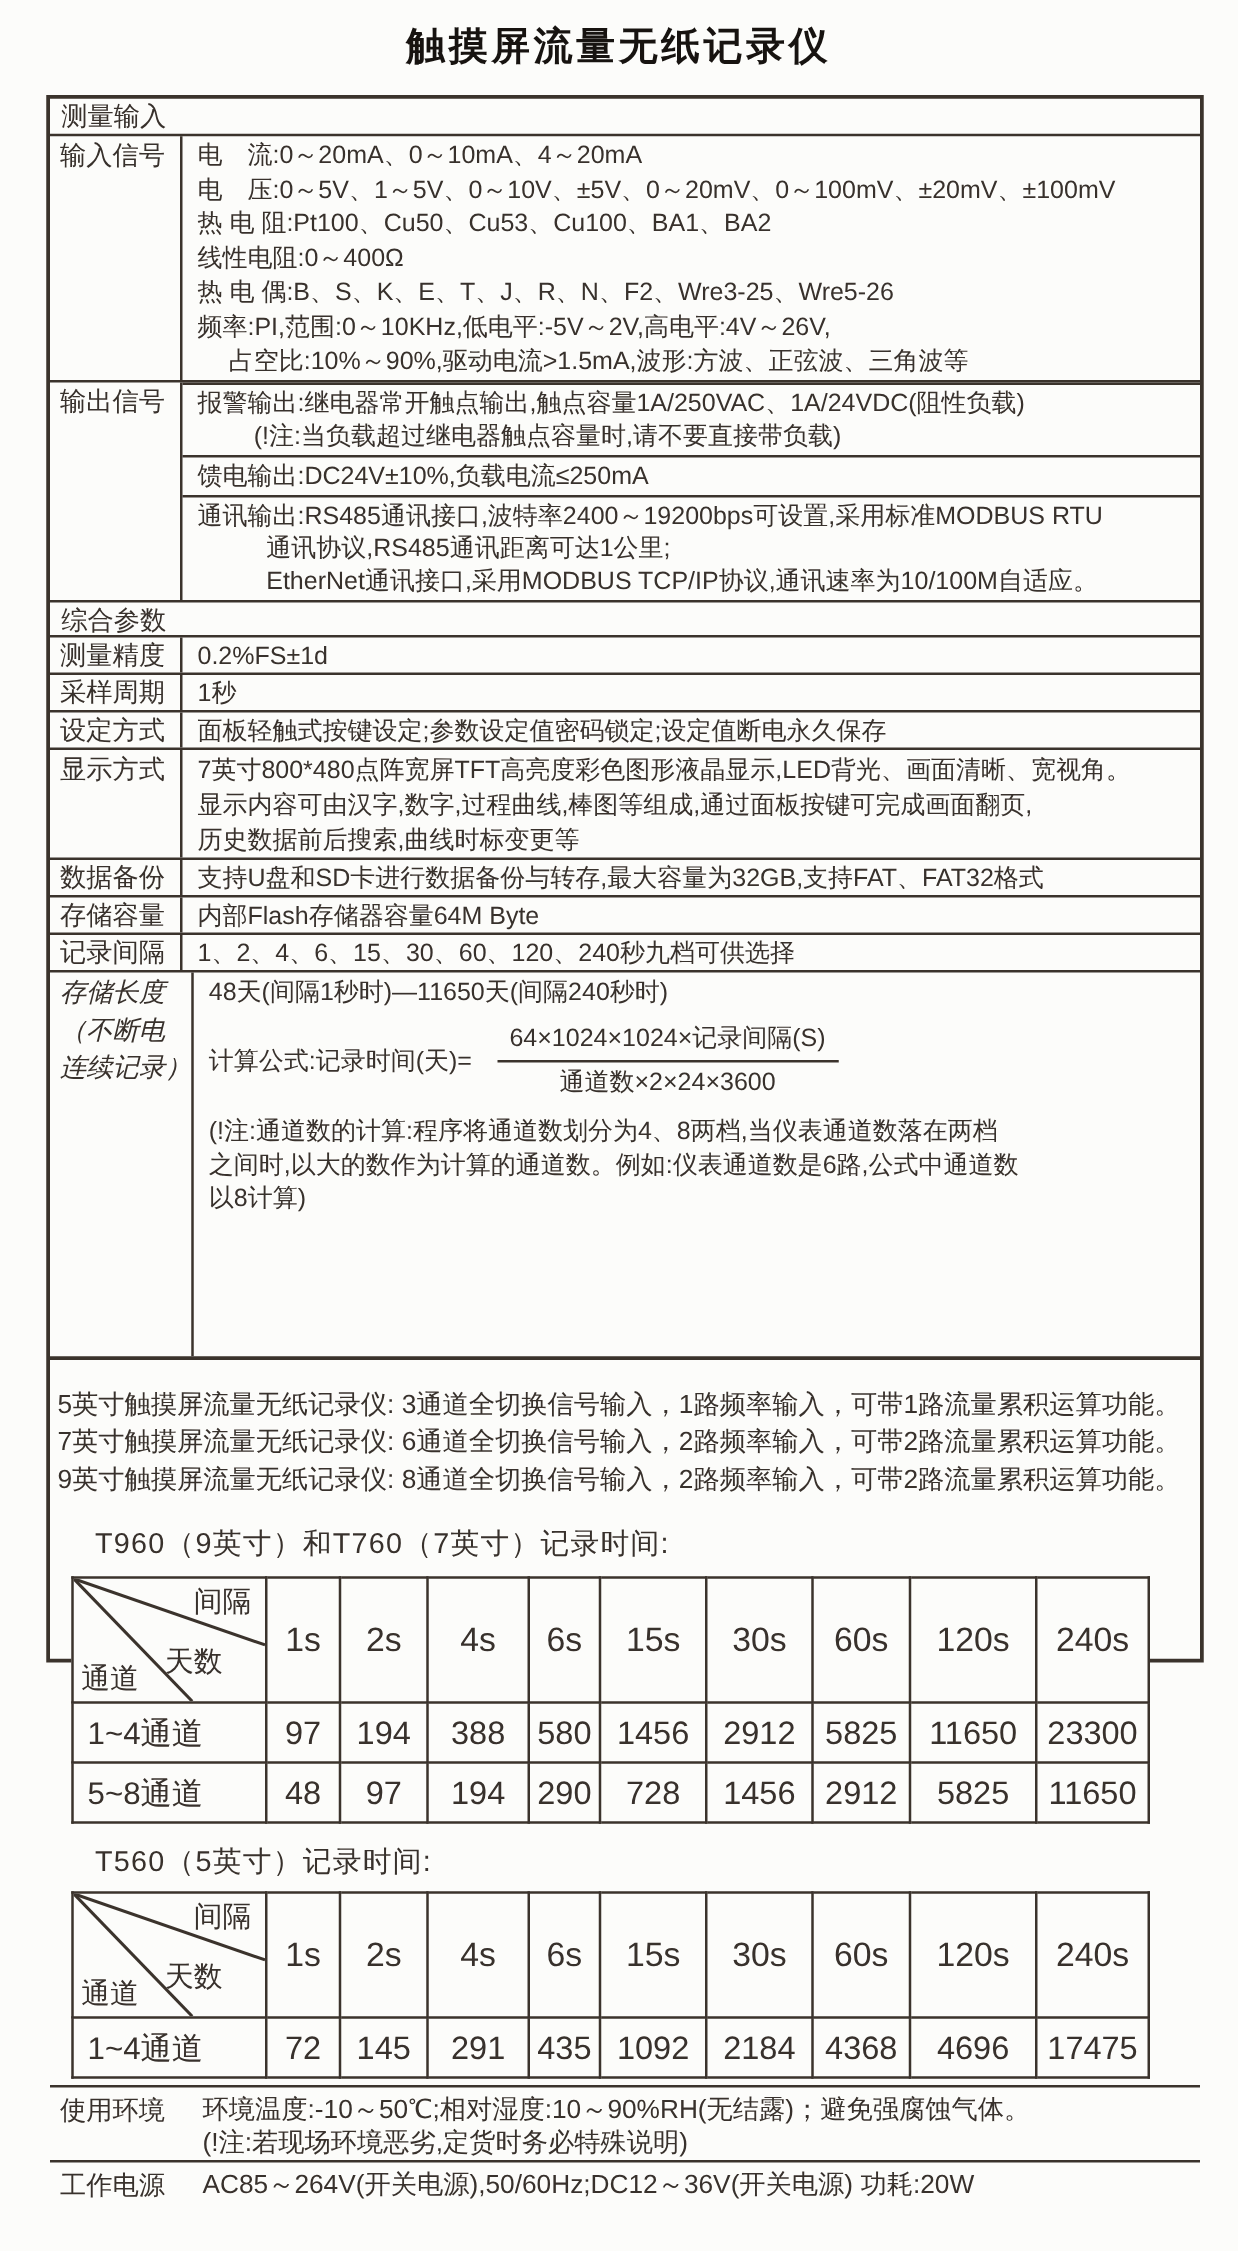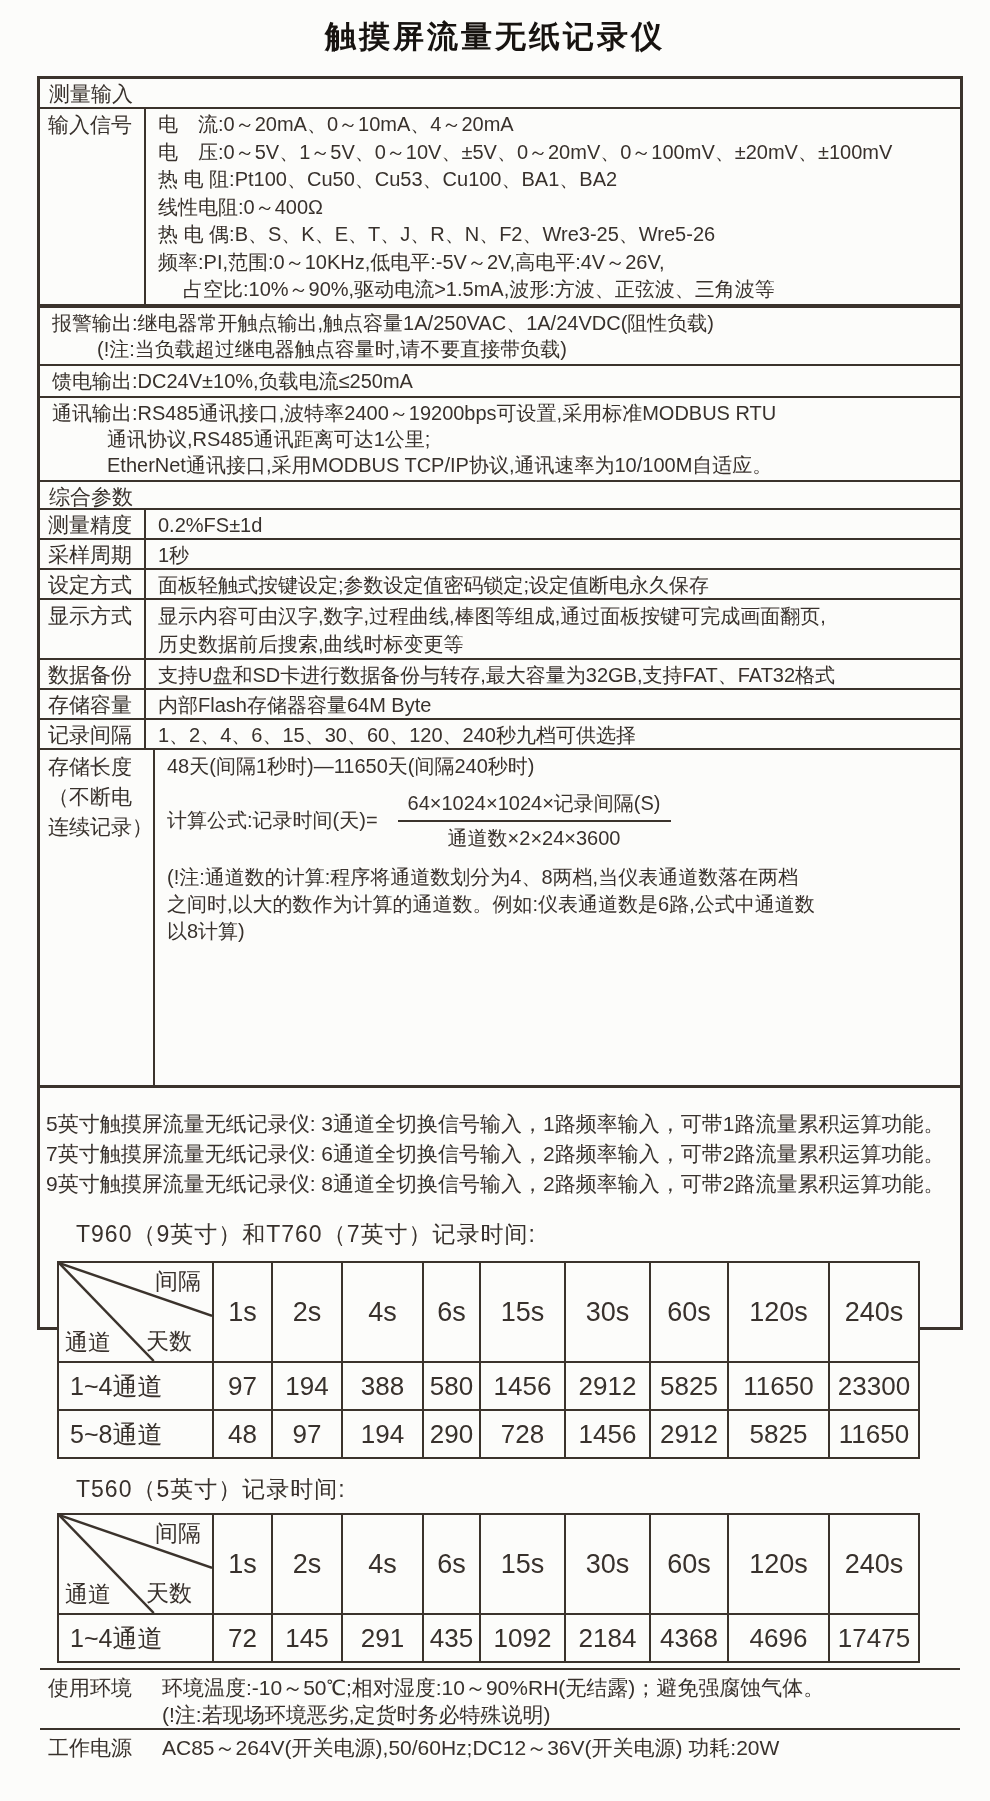--- a/index.html
+++ b/index.html
@@ -37,21 +37,21 @@
   .ln.lh26{line-height:26px;}
   .ln.lh28{line-height:28px;}
   .ind1{padding-left:25px;}
   .ind2{padding-left:53px;}
   .ind3{padding-left:45px;}
   .ind4{padding-left:55px;}
   .sub{padding:2px 0 2px 12px;border-top:2px solid var(--border);}
   .sub.first{border-top:none;}
   .single{height:28px;line-height:26px;white-space:nowrap;}
   .grow{flex:1;}
-  .storage-lbl .ln{line-height:30px;}
+  .storage-lbl .ln{line-height:30px;font-style:italic;}
   .range-ln{line-height:28px;white-space:nowrap;}
   .formula-line{display:flex;align-items:center;margin-top:10px;white-space:nowrap;}
   .frac{display:inline-block;text-align:center;margin-left:20px;}
   .frac .num{display:block;padding:0 10px 3px 10px;line-height:27px;}
   .frac .den{display:block;border-top:2px solid var(--border);padding:3px 10px 0 10px;line-height:27px;}
   .notes{margin-top:12px;}
   .notes .ln{line-height:27px;}
   
   .products{position:relative;border-top:3px solid var(--border);height:677px;box-sizing:border-box;font-size:21px;}
   .desc{position:absolute;top:21px;left:6px;}
@@ -64,21 +64,21 @@
   .rt.t2{top:425px;}
   .rt td{border:2px solid var(--border);text-align:center;font-size:26px;padding:0;}
   .rt tr.hdr td{height:98px;font-size:27px;}
   .rt tr.data td{height:46px;}
   .rt td.rowlbl{text-align:left;padding-left:11px;font-size:25px;}
   .corner{position:relative;}
   .corner svg{position:absolute;left:0;top:0;width:100%;height:100%;}
   .corner svg line{stroke:var(--border);stroke-width:2.5;}
   .corner span{position:absolute;font-size:23px;line-height:23px;}
   .c-top{top:7px;right:11px;}
-  .c-mid{top:55px;right:20px;margin-top:12px;}
+  .c-mid{top:55px;right:34px;}
   .c-bot{bottom:7px;left:6px;}
   .env,.pwr{position:absolute;left:0;right:0;border-top:2px solid var(--border);display:flex;box-sizing:border-box;}
   .env{top:580px;height:60px;}
   .pwr{top:640px;bottom:0;}
   .env .slbl,.pwr .slbl{flex:0 0 114px;padding:4px 0 0 8px;font-size:21px;white-space:nowrap;}
   .env .scontent,.pwr .scontent{flex:1;padding-top:4px;}
   .env .scontent .ln{line-height:27px;}
   .pwr .scontent .ln{line-height:28px;}
 </style>
 </head>
@@ -100,20 +100,21 @@
         <div class="ln">热 电 阻:Pt100、Cu50、Cu53、Cu100、BA1、BA2</div>
         <div class="ln">线性电阻:0～400Ω</div>
         <div class="ln">热 电 偶:B、S、K、E、T、J、R、N、F2、Wre3-25、Wre5-26</div>
         <div class="ln">频率:PI,范围:0～10KHz,低电平:-5V～2V,高电平:4V～26V,</div>
         <div class="ln ind1">占空比:10%～90%,驱动电流&gt;1.5mA,波形:方波、正弦波、三角波等</div>
       </div>
     </div>
 
 
     <div class="srow">
+      <div class="lbl">输出信号</div>
       <div class="val nopad">
         <div class="sub">
           <div class="ln lh26">报警输出:继电器常开触点输出,触点容量1A/250VAC、1A/24VDC(阻性负载)</div>
           <div class="ln lh26 ind3">(!注:当负载超过继电器触点容量时,请不要直接带负载)</div>
         </div>
         <div class="sub">
           <div class="ln lh26">馈电输出:DC24V±10%,负载电流≤250mA</div>
         </div>
         <div class="sub">
           <div class="ln lh26">通讯输出:RS485通讯接口,波特率2400～19200bps可设置,采用标准MODBUS RTU</div>
@@ -136,20 +137,21 @@
     </div>
 
     <div class="srow">
       <div class="lbl single">设定方式</div>
       <div class="val single">面板轻触式按键设定;参数设定值密码锁定;设定值断电永久保存</div>
     </div>
 
     <div class="srow">
       <div class="lbl">显示方式</div>
       <div class="val">
+        <div class="ln lh28">7英寸800*480点阵宽屏TFT高亮度彩色图形液晶显示,LED背光、画面清晰、宽视角。</div>
         <div class="ln lh28">显示内容可由汉字,数字,过程曲线,棒图等组成,通过面板按键可完成画面翻页,</div>
         <div class="ln lh28">历史数据前后搜索,曲线时标变更等</div>
       </div>
     </div>
 
     <div class="srow">
       <div class="lbl single">数据备份</div>
       <div class="val single">支持U盘和SD卡进行数据备份与转存,最大容量为32GB,支持FAT、FAT32格式</div>
     </div>
 

